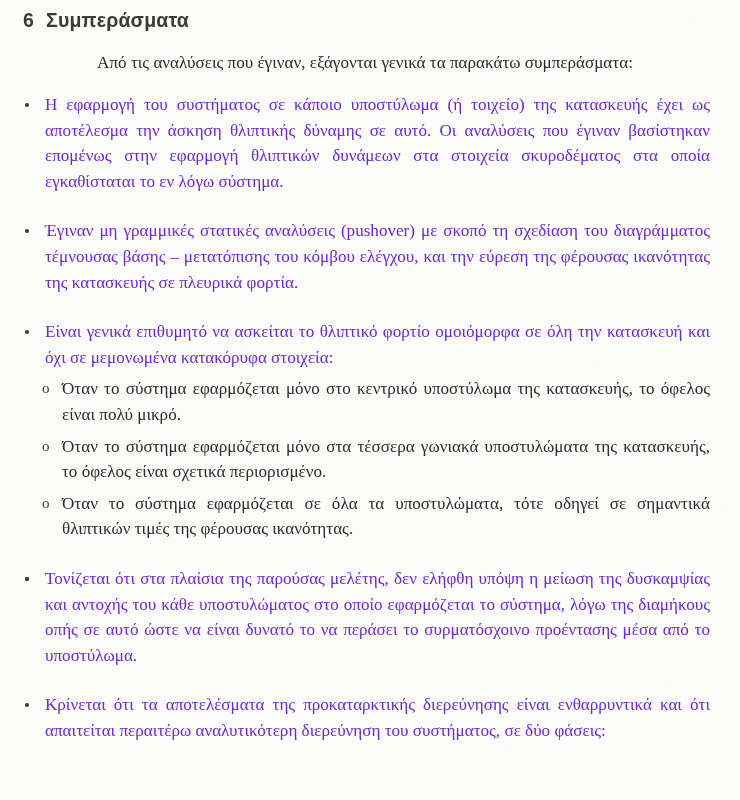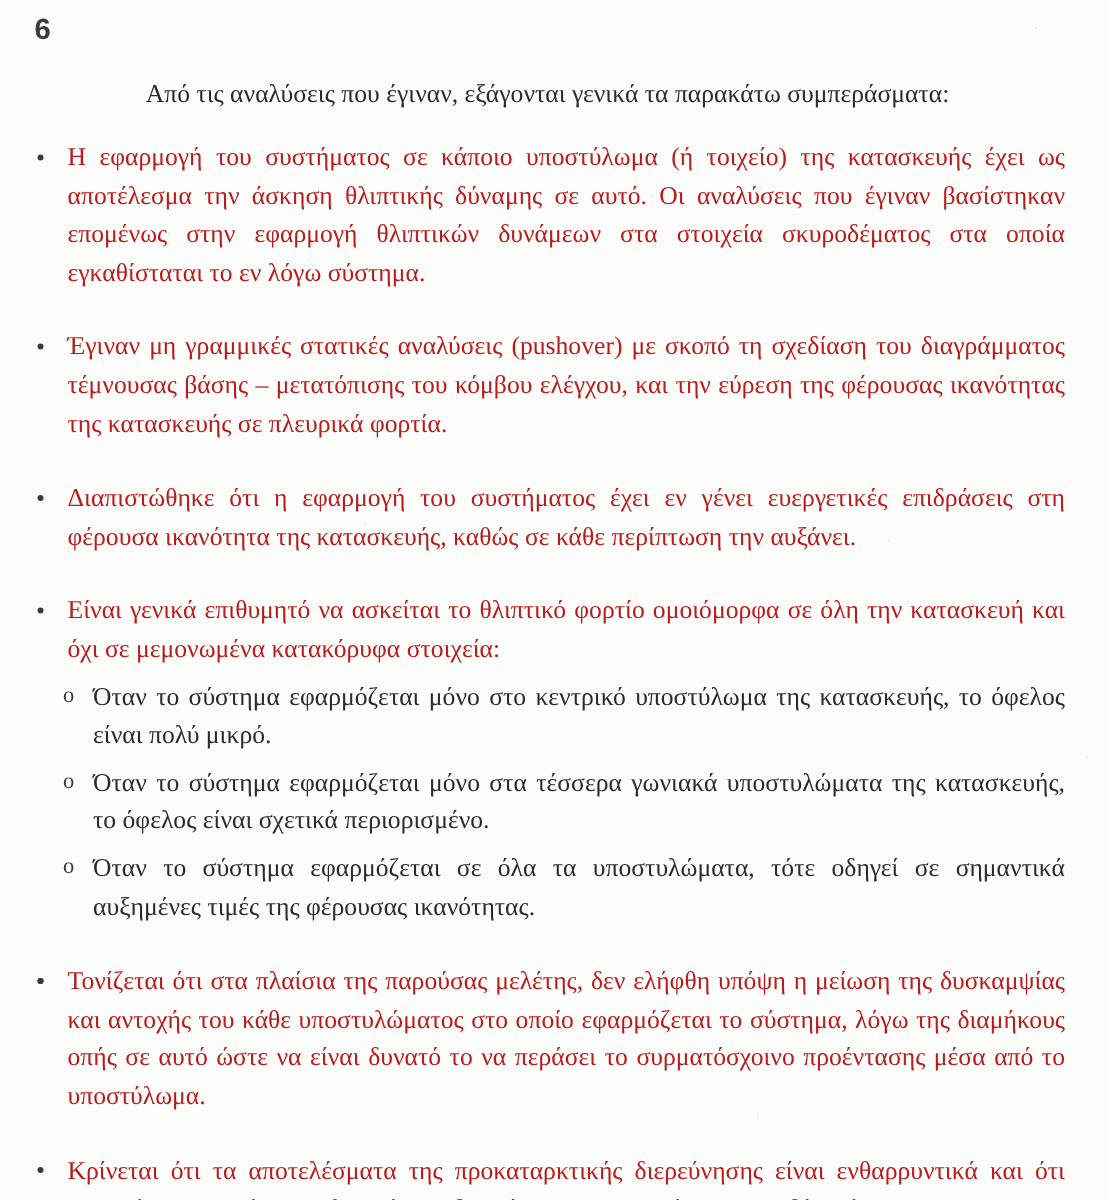--- a/index.html
+++ b/index.html
@@ -64,21 +64,21 @@
     list-style: none;
   }
 
   .bullet {
     position: relative;
     margin: 0;
     padding: 0 30px 0 45px;
     font-size: 17.1px;
     line-height: 25.6px;
     text-align: justify;
-    color: #b91c1c;
+    color: #6d28d9;
   }
   .bullet > .marker {
     position: absolute;
     left: 25px;
     top: 0;
     width: 12px;
     line-height: 25.6px;
     font-size: 17.1px;
     color: #2b2b2b;
   }
@@ -144,59 +144,56 @@
     display: block;
   }
 </style>
 </head>
 <body style="background: rgb(252, 252, 251);">
 
 <div class="page">
 
   <h1 class="section-heading">
     <span class="sec-num">6</span>
+    <span class="sec-title">Συμπεράσματα</span>
   </h1>
 
   <p class="intro nojust">Από τις αναλύσεις που έγιναν, εξάγονται γενικά τα παρακάτω συμπεράσματα:</p>
 
   <ul class="bullets">
 
     <li class="bullet gap-top" style="margin-top:21px;">
       <span class="marker"><span class="dot"></span></span>
       <span class="txt">Η εφαρμογή του συστήματος σε κάποιο υποστύλωμα (ή τοιχείο) της κατασκευής έχει ως αποτέλεσμα την άσκηση θλιπτικής δύναμης σε αυτό. Οι αναλύσεις που έγιναν βασίστηκαν επομένως στην εφαρμογή θλιπτικών δυνάμεων στα στοιχεία σκυροδέματος στα οποία εγκαθίσταται το εν λόγω σύστημα.</span>
     </li>
 
     <li class="bullet gap-top">
       <span class="marker"><span class="dot"></span></span>
       <span class="txt">Έγιναν μη γραμμικές στατικές αναλύσεις (pushover) με σκοπό τη σχεδίαση του διαγράμματος τέμνουσας βάσης – μετατόπισης του κόμβου ελέγχου, και την εύρεση της φέρουσας ικανότητας της κατασκευής σε πλευρικά φορτία.</span>
     </li>
 
-    <li class="bullet gap-top">
-      <span class="marker"><span class="dot"></span></span>
-      <span class="txt">Διαπιστώθηκε ότι η εφαρμογή του συστήματος έχει εν γένει ευεργετικές επιδράσεις στη φέρουσα ικανότητα της κατασκευής, καθώς σε κάθε περίπτωση την αυξάνει.</span>
-    </li>
 
     <li class="bullet gap-top">
       <span class="marker"><span class="dot"></span></span>
       <span class="txt">Είναι γενικά επιθυμητό να ασκείται το θλιπτικό φορτίο ομοιόμορφα σε όλη την κατασκευή και όχι σε μεμονωμένα κατακόρυφα στοιχεία:</span>
     </li>
 
     <li class="subbullet gap-top">
       <span class="marker">o</span>
       <span class="txt">Όταν το σύστημα εφαρμόζεται μόνο στο κεντρικό υποστύλωμα της κατασκευής, το όφελος είναι πολύ μικρό.</span>
     </li>
 
     <li class="subbullet gap-top">
       <span class="marker">o</span>
       <span class="txt">Όταν το σύστημα εφαρμόζεται μόνο στα τέσσερα γωνιακά υποστυλώματα της κατασκευής, το όφελος είναι σχετικά περιορισμένο.</span>
     </li>
 
     <li class="subbullet gap-top">
       <span class="marker">o</span>
-      <span class="txt">Όταν το σύστημα εφαρμόζεται σε όλα τα υποστυλώματα, τότε οδηγεί σε σημαντικά αυξημένες τιμές της φέρουσας ικανότητας.</span>
+      <span class="txt">Όταν το σύστημα εφαρμόζεται σε όλα τα υποστυλώματα, τότε οδηγεί σε σημαντικά θλιπτικών τιμές της φέρουσας ικανότητας.</span>
     </li>
 
     <li class="bullet gap-top">
       <span class="marker"><span class="dot"></span></span>
     </li>
 
     <li class="bullet gap-top">
       <span class="marker"><span class="dot"></span></span>
       <span class="txt">Τονίζεται ότι στα πλαίσια της παρούσας μελέτης, δεν ελήφθη υπόψη η μείωση της δυσκαμψίας και αντοχής του κάθε υποστυλώματος στο οποίο εφαρμόζεται το σύστημα, λόγω της διαμήκους οπής σε αυτό ώστε να είναι δυνατό το να περάσει το συρματόσχοινο προέντασης μέσα από το υποστύλωμα.</span>
     </li>

